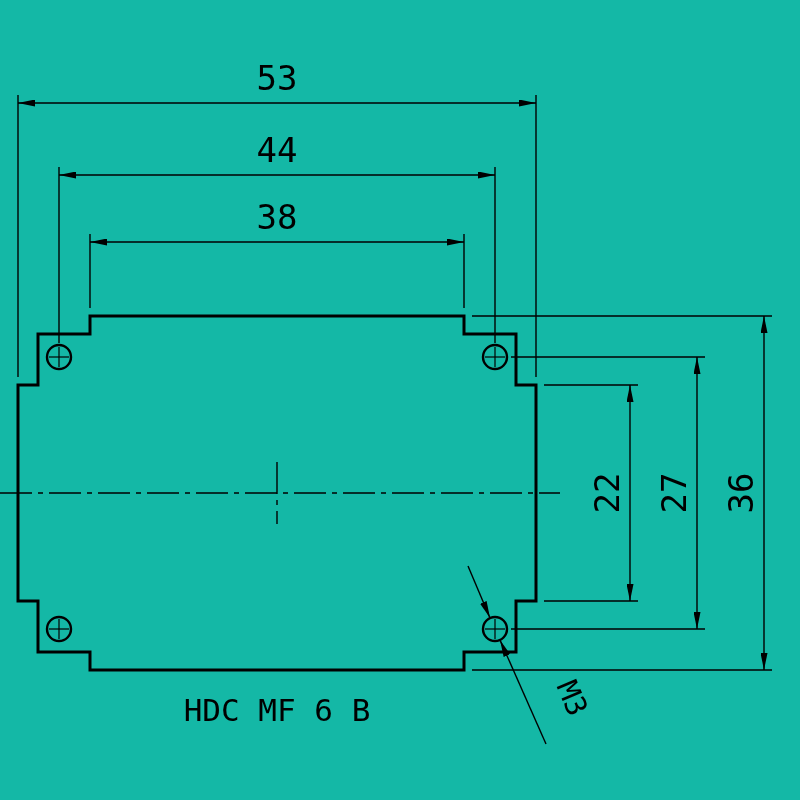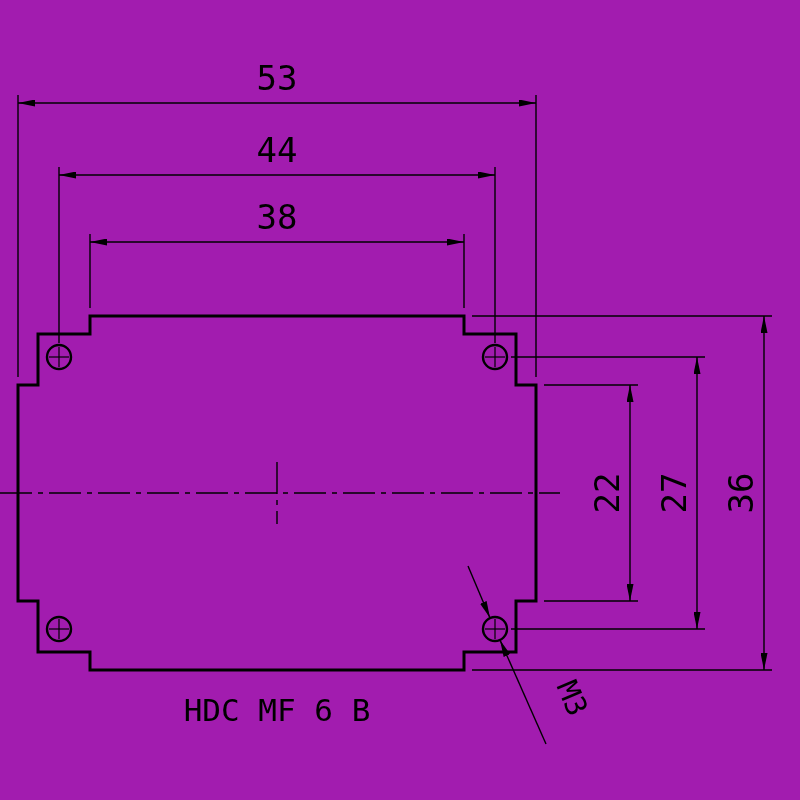--- a/index.html
+++ b/index.html
@@ -8,21 +8,21 @@
     background: #ffffff;
     width: 800px;
     height: 800px;
     overflow: hidden;
     font-family: "DejaVu Sans Mono", monospace;
   }
   .stage {
     position: relative;
     width: 800px;
     height: 800px;
-    background: #a21caf;
+    background: #14b8a6;
   }
   svg { display: block; }
   .outline   { fill: none; stroke: #000; stroke-width: 3;   stroke-linejoin: miter; }
   .hole      { fill: none; stroke: #000; stroke-width: 2.4; }
   .crossmark { stroke: #000; stroke-width: 1.2; }
   .thin      { fill: none; stroke: #000; stroke-width: 1.4; }
   .centerline{ fill: none; stroke: #000; stroke-width: 1.4; stroke-dasharray: 32 6 5 6; }
   .dimtext   { fill: #000; font-family: "DejaVu Sans Mono", monospace; font-size: 34px; }
   .titletext { fill: #000; font-family: "DejaVu Sans Mono", monospace; font-size: 31px; }
   .m3text    { fill: #000; font-family: "DejaVu Sans Mono", monospace; font-size: 29px; }

